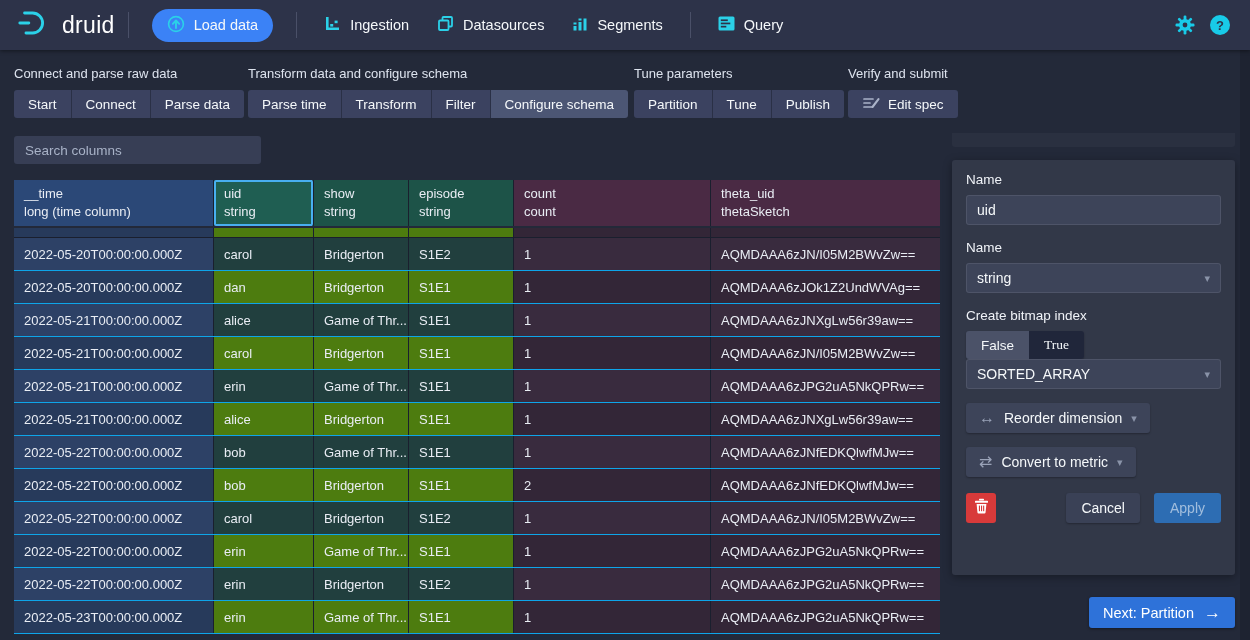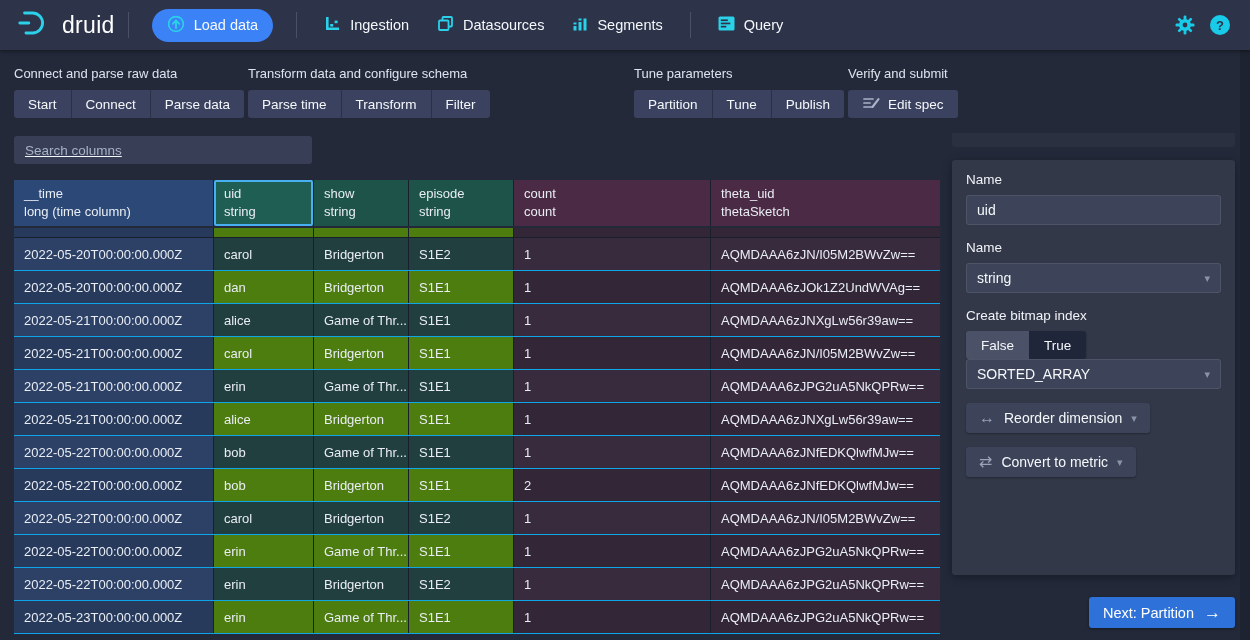--- a/index.html
+++ b/index.html
@@ -36,23 +36,23 @@
   .step-title { font-size:13px; color:#dde3ee; margin-bottom:9px; }
   .btn-group { display:flex; border-radius:3px; overflow:hidden; }
   .btn { background:#3b4260; color:#f5f8fa; font-size:13.5px; height:28px;
     display:flex; align-items:center; gap:8px; padding:0 14px;
     border-right:1px solid #2a3046; cursor:pointer; white-space:nowrap; }
   .btn:last-child { border-right:none; }
   .btn.active { background:#4c5674; }
 
   
   .search-input {
-    position:absolute; left:14px; top:136px; width:298px; height:28px;
+    position:absolute; left:14px; top:136px; width:247px; height:28px;
     background:#373e55; border:none; border-radius:3px; color:#f5f8fa;
-    padding:0 11px; font-size:13.5px; font-family:"Liberation Sans",sans-serif;text-decoration:underline;
+    padding:0 11px; font-size:13.5px; font-family:"Liberation Sans",sans-serif;
   }
   .search-input::placeholder { color:#a8b2c7; }
 
   
   .table-wrap { position:absolute; left:14px; top:180px; width:926px; height:476px; overflow:hidden; }
   .t-row { display:flex; }
   .t-cell { flex:0 0 auto; padding:0 10px; font-size:13px; color:#e9edf4;
     border-right:1px solid #1a1f2e; overflow:hidden; white-space:nowrap;
     display:flex; align-items:center; }
   .t-cell:last-child { border-right:none; }
@@ -82,21 +82,21 @@
     color:#f5f8fa; padding:0 11px; font-size:14px; font-family:"Liberation Sans",sans-serif;
     box-shadow:inset 0 0 0 1px rgba(255,255,255,.09); }
   .select { height:30px; background:#3d4459; border-radius:3px; display:flex; align-items:center;
     justify-content:space-between; padding:0 11px; font-size:14px; cursor:pointer;
     box-shadow:inset 0 0 0 1px rgba(255,255,255,.09); }
   .caret { color:#8a93a8; font-size:11px; }
   .segmented { display:flex; width:max-content; border-radius:3px; overflow:hidden;
     box-shadow:0 1px 2px rgba(0,0,0,.3); }
   .seg { height:28px; padding:0 15px; display:flex; align-items:center; font-size:13.5px; cursor:pointer; }
   .seg.off { background:#4b5268; }
-  .seg.on  { background:#20263a; }
+  .seg.on  { background:#20263a;font-family:Liberation Serif, serif; }
   .action-btn { display:inline-flex; align-items:center; gap:9px; height:30px; background:#3d4459;
     border-radius:3px; padding:0 13px; font-size:14px; cursor:pointer;
     box-shadow:0 1px 2px rgba(0,0,0,.3); margin-top:14px; }
   .action-icon { color:#9aa3b8; font-size:16px; line-height:1; }
   .panel-footer { display:flex; align-items:center; margin-top:16px; }
   .trash-btn { width:30px; height:30px; background:#d83a3a; border-radius:3px;
     display:flex; align-items:center; justify-content:center; cursor:pointer; }
   .cancel-btn { margin-left:auto; height:30px; background:#3a4156; border-radius:3px;
     display:flex; align-items:center; padding:0 15px; font-size:14px; cursor:pointer;
     box-shadow:0 1px 2px rgba(0,0,0,.3); }
@@ -211,20 +211,21 @@
     <div class="btn">Parse data</div>
   </div>
 </div>
 
 <div class="step-group g2">
   <div class="step-title">Transform data and configure schema</div>
   <div class="btn-group">
     <div class="btn">Parse time</div>
     <div class="btn">Transform</div>
     <div class="btn">Filter</div>
+    <div class="btn active">Configure schema</div>
   </div>
 </div>
 
 <div class="step-group g3">
   <div class="step-title">Tune parameters</div>
   <div class="btn-group">
     <div class="btn">Partition</div>
     <div class="btn">Tune</div>
     <div class="btn">Publish</div>
   </div>
@@ -411,20 +412,36 @@
     </div>
   </div>
   <div>
     <div class="action-btn">
       <span class="action-icon">⇄</span>
       <span>Convert to metric</span>
       <span class="caret">▾</span>
     </div>
   </div>
 
+  <div class="panel-footer">
+    <div class="trash-btn">
+      <span>
+        <svg width="15" height="16" viewBox="0 0 15 16" fill="#ffffff">
+          <rect x="1" y="2.8" width="13" height="2" rx="0.6"></rect>
+          <rect x="5" y="0.8" width="5" height="1.6" rx="0.6"></rect>
+          <path d="M2.6 6 h9.8 l-0.85 8.6 a1.1 1.1 0 0 1 -1.1 1 h-5.9 a1.1 1.1 0 0 1 -1.1 -1 z"></path>
+          <rect x="4.9" y="7.6" width="1.1" height="5.6" fill="#d83a3a"></rect>
+          <rect x="7" y="7.6" width="1.1" height="5.6" fill="#d83a3a"></rect>
+          <rect x="9.1" y="7.6" width="1.1" height="5.6" fill="#d83a3a"></rect>
+        </svg>
+      </span>
+    </div>
+    <div class="cancel-btn">Cancel</div>
+    <div class="apply-btn">Apply</div>
+  </div>
 </div>
 
 <div class="next-btn">
   <span>Next: Partition</span>
   <span class="next-arrow">→</span>
 </div>
 
 <div class="scroll-track"></div>
 
 </body></html>

